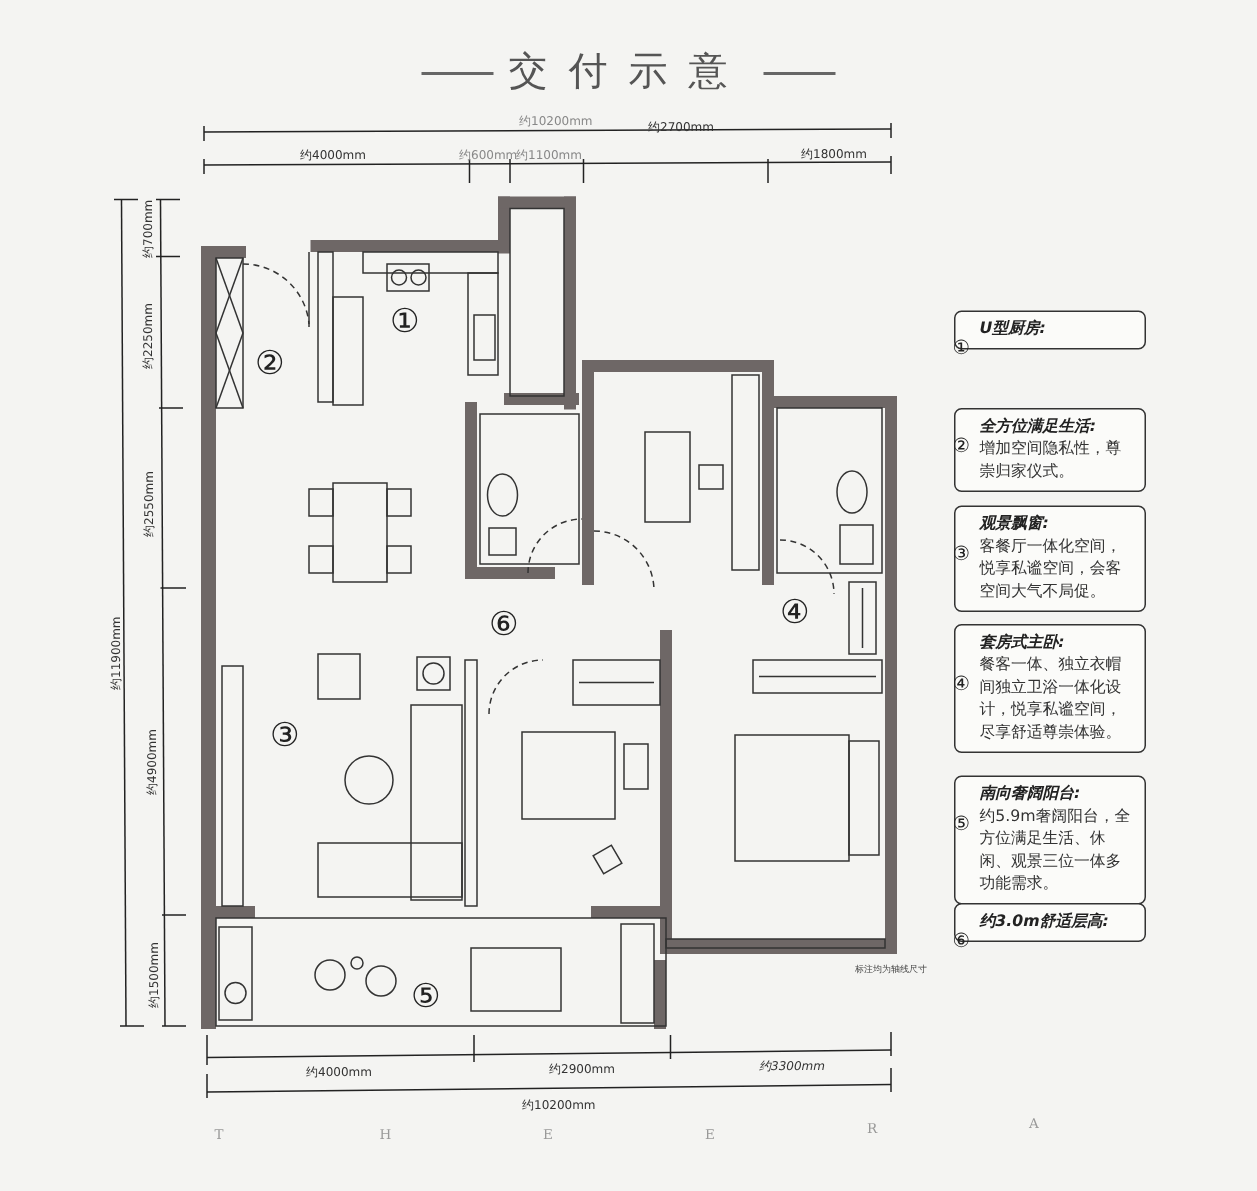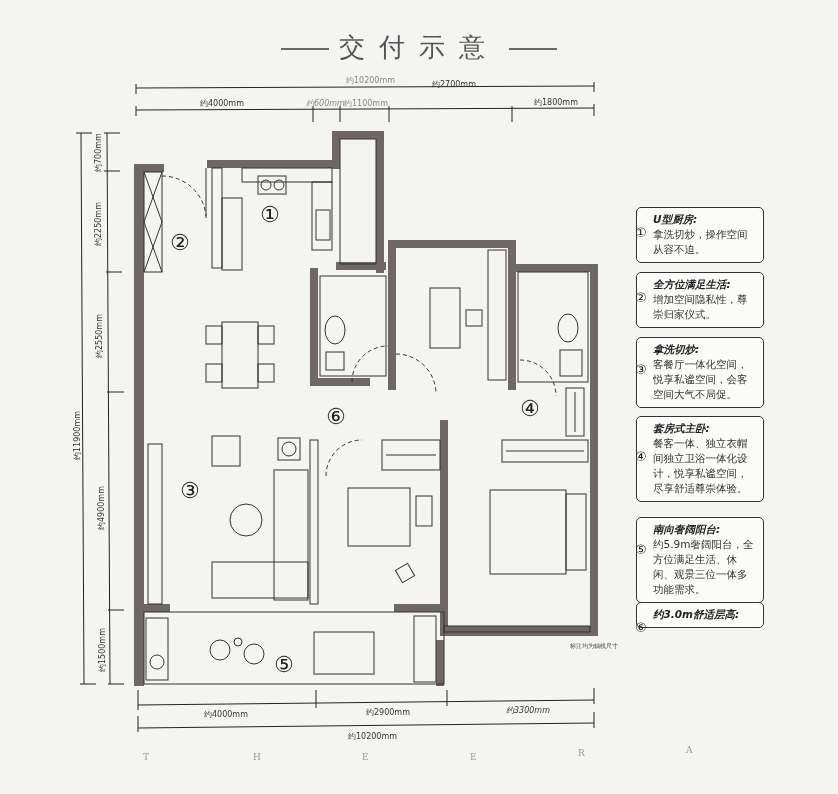--- a/index.html
+++ b/index.html
@@ -160,21 +160,21 @@
       <circle cx="238" cy="642" r="4"></circle>
       <circle cx="254" cy="654" r="10"></circle>
     <rect x="314" y="632" width="60" height="42"></rect>
     <rect x="414" y="616" width="22" height="66"></rect>
     <rect x="444" y="626" width="146" height="6"></rect>
   </g>
 </svg>
 
 <div class="abs dim faint" style="left:346px;top:75px;">约10200mm</div>
 <div class="abs dim" style="left:200px;top:98px;">约4000mm</div>
-<div class="abs dim faint" style="left:306px;top:98px;font-style:italic;">约600mm</div>
+<div class="abs dim faint" style="left:306px;top:98px;">约600mm</div>
 <div class="abs dim faint" style="left:344px;top:98px;">约1100mm</div>
 <div class="abs dim" style="left:432px;top:79px;">约2700mm</div>
 <div class="abs dim" style="left:534px;top:97px;">约1800mm</div>
 
 <div class="abs vdim" style="left:72px;top:460px;">约11900mm</div>
 <div class="abs vdim" style="left:93px;top:172px;">约700mm</div>
 <div class="abs vdim" style="left:93px;top:246px;">约2250mm</div>
 <div class="abs vdim" style="left:94px;top:358px;">约2550mm</div>
 <div class="abs vdim" style="left:96px;top:530px;">约4900mm</div>
 <div class="abs vdim" style="left:97px;top:672px;">约1500mm</div>
@@ -187,30 +187,29 @@
 <div class="marker" style="left:260px;top:202px;">①</div>
 <div class="marker" style="left:170px;top:230px;">②</div>
 <div class="marker" style="left:180px;top:478px;">③</div>
 <div class="marker" style="left:520px;top:396px;">④</div>
 <div class="marker" style="left:274px;top:652px;">⑤</div>
 <div class="marker" style="left:326px;top:404px;">⑥</div>
 
 <div class="card" style="top:207px;">
   <span class="num" style="top:17px;">①</span>
   <div class="h">U型厨房:</div>
-  <div>拿洗切炒，操作空间从容不迫。</div>
 </div>
 <div class="card" style="top:272px;">
   <span class="num" style="top:17px;">②</span>
   <div class="h">全方位满足生活:</div>
   <div>增加空间隐私性，尊崇归家仪式。</div>
 </div>
 <div class="card" style="top:337px;">
   <span class="num" style="top:24px;">③</span>
-  <div class="h">拿洗切炒:</div>
+  <div class="h">观景飘窗:</div>
   <div>客餐厅一体化空间，悦享私谧空间，会客空间大气不局促。</div>
 </div>
 <div class="card" style="top:416px;">
   <span class="num" style="top:32px;">④</span>
   <div class="h">套房式主卧:</div>
   <div>餐客一体、独立衣帽间独立卫浴一体化设计，悦享私谧空间，尽享舒适尊崇体验。</div>
 </div>
 <div class="card" style="top:517px;">
   <span class="num" style="top:24px;">⑤</span>
   <div class="h">南向奢阔阳台:</div>

